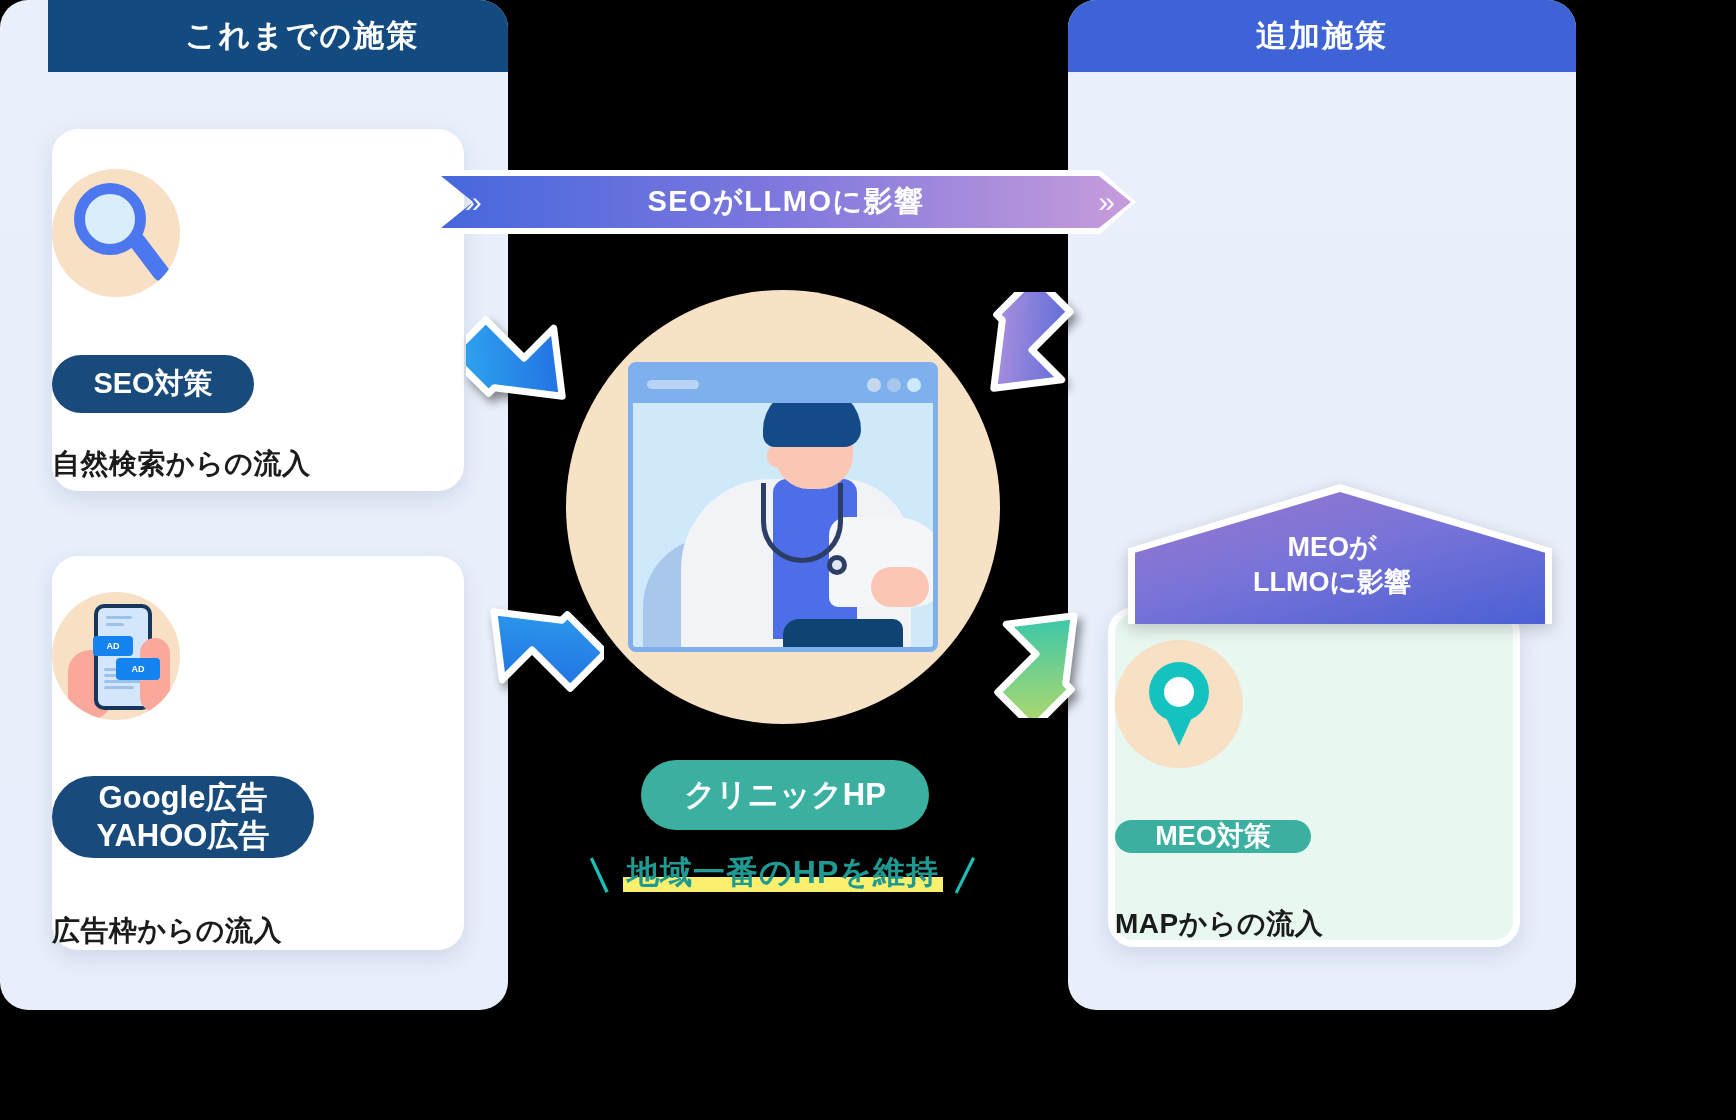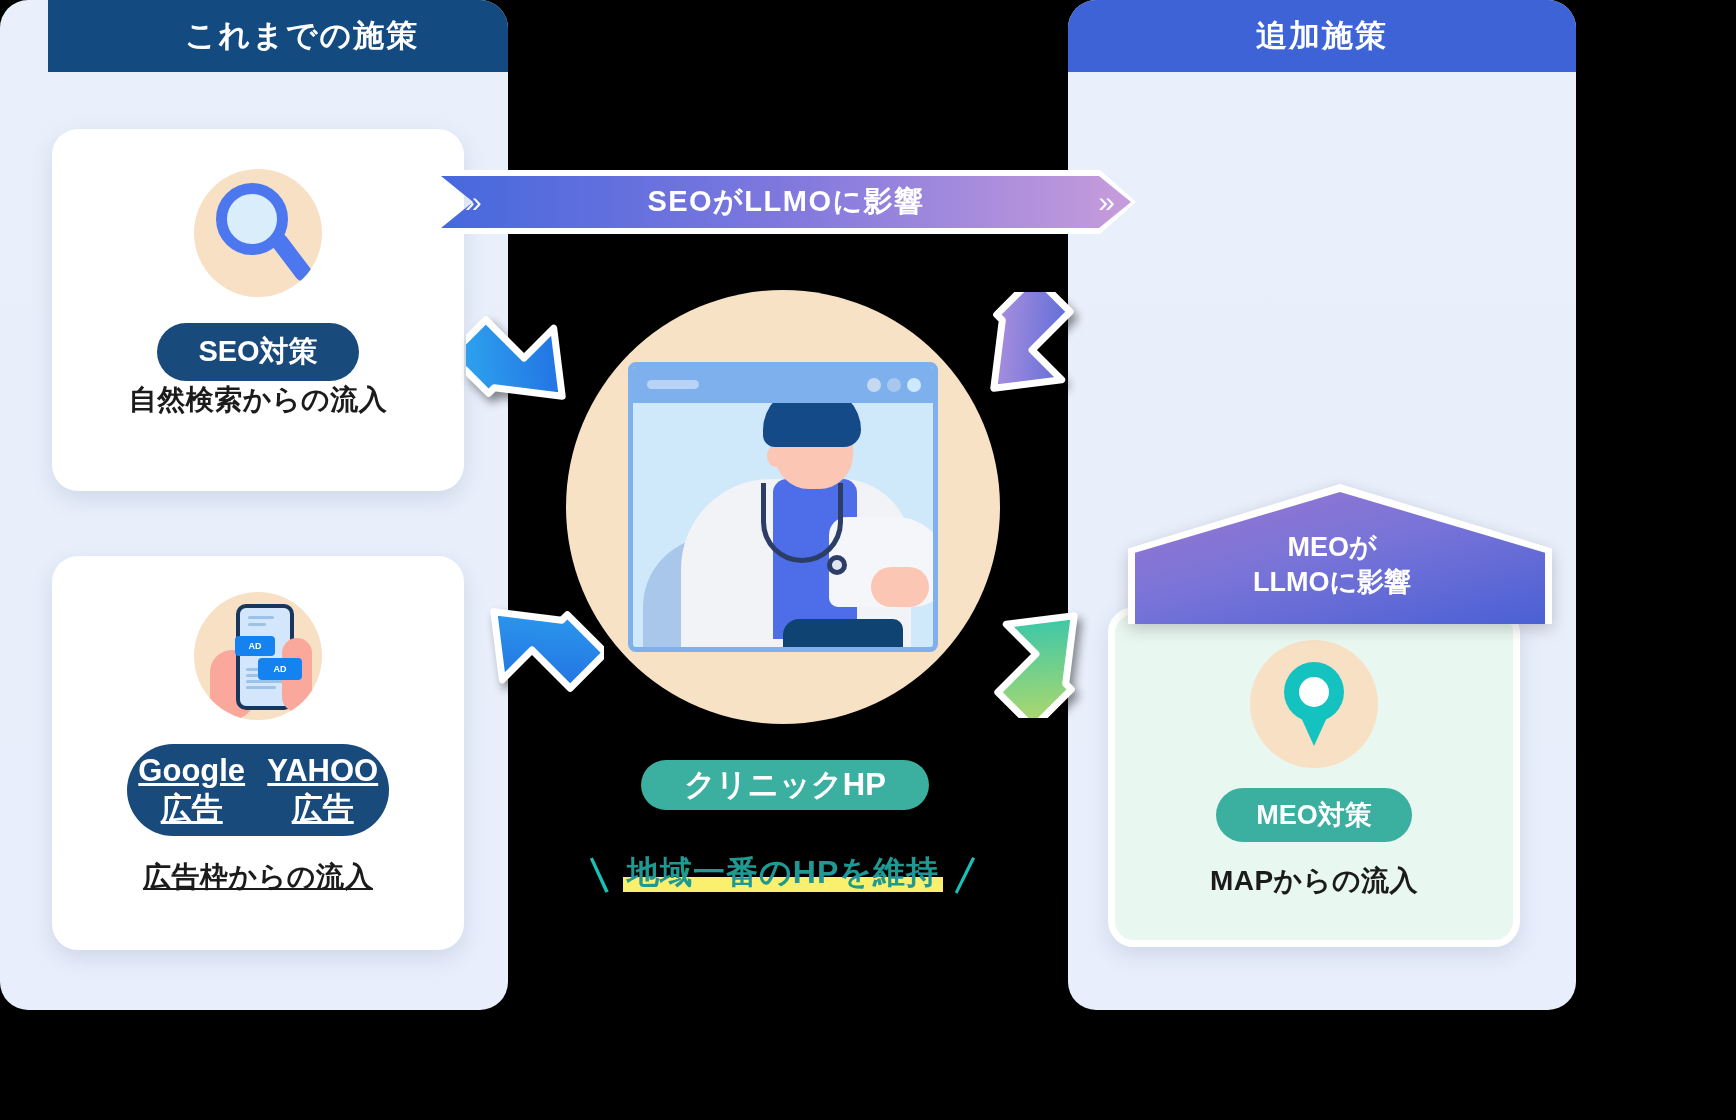--- a/index.html
+++ b/index.html
@@ -26,21 +26,21 @@
     display: flex; align-items: center; justify-content: center;
     color: #fff; font-size: 31px; font-weight: 700; letter-spacing: 2px;
   }
   .panel-left .panel-header  { background: #134a80; margin-left: 48px; }
   .panel-right .panel-header { background: #3d63d6; }
 
   
   .card {
     position: absolute; border-radius: 26px;
     box-shadow: 0 8px 22px rgba(40,60,110,.13);
-    display: flex; flex-direction: column; align-items: center;
+    display: flex; flex-direction: column; align-items: flex-start; gap: 32px;
   }
   .card-seo  { left: 52px; top: 129px; width: 412px; height: 362px; background:#fff; }
   .card-ads  { left: 52px; top: 556px; width: 412px; height: 394px; background:#fff; }
   .card-llmo { left: 1116px; top: 140px; width: 404px; height: 348px;
                background:#faf06e; border: 7px solid #fff; }
   .card-meo  { left: 1108px; top: 607px; width: 412px; height: 340px;
                background:#e9f7f1; border: 7px solid #fff; }
 
   .icon-circle {
     width: 128px; height: 128px; border-radius: 50%;
@@ -137,21 +137,21 @@
               background:#fbc6b4; border-radius:24px; }
   .doc-pants{ position:absolute; left:150px; top:252px; width:120px; height:44px;
               background:#0f4472; border-radius:16px 10px 0 0; }
   .steth { position:absolute; left:128px; top:116px; width:82px; height:80px;
            border:5px solid #2c3e66; border-top:none; border-radius:0 0 44px 44px; }
   .steth-bell { position:absolute; left:194px; top:188px; width:20px; height:20px;
                 border:5px solid #2c3e66; border-radius:50%; background:#dfe5f2; }
 
   
   .hp-pill {
-    position:absolute; left:641px; top:760px; width:288px; height:50px;
+    position:absolute; left:641px; top:760px; width:288px; height:70px;
     font-size:31px;
   }
   .maintain-wrap {
     position:absolute; left:566px; top:845px; width:434px; height:56px;
     display:flex; align-items:center; justify-content:center;
   }
   .maintain {
     position:relative; font-size:32px; font-weight:700; color:#1f9a93;
     letter-spacing:1px; padding:0 4px; white-space:nowrap;
     background: linear-gradient(transparent 58%, #faf06e 58%, #faf06e 94%, transparent 94%);
@@ -232,25 +232,25 @@
           <div class="ph-line" style="left:6px;top:60px;width:38px;"></div>
           <div class="ph-line" style="left:6px;top:66px;width:38px;"></div>
           <div class="ph-line" style="left:6px;top:72px;width:38px;"></div>
           <div class="ph-line" style="left:6px;top:78px;width:30px;"></div>
         </div>
         <div class="hand-r"></div>
         <div class="ad-chip ad1">AD</div>
         <div class="ad-chip ad2">AD</div>
       </div>
     </div>
-    <div class="pill pill-navy" style="margin-top:24px;width:262px;height:92px;font-size:31px;flex-direction:row;text-decoration:underline;">
+    <div class="pill pill-navy" style="margin-top:24px;width:262px;height:92px;font-size:31px;flex-direction:column;">
       <span>Google広告</span>
       <span>YAHOO広告</span>
     </div>
-    <div class="card-caption" style="margin-top:22px;text-decoration:underline;">広告枠からの流入</div>
+    <div class="card-caption" style="margin-top:22px;">広告枠からの流入</div>
   </div>
 
   <div class="panel panel-right">
     <div class="panel-header">追加施策</div>
   </div>
 
 
   <div class="card card-meo">
     <div class="icon-circle" style="margin-top:26px;">
       <div style="position:relative;width:128px;height:128px;">

